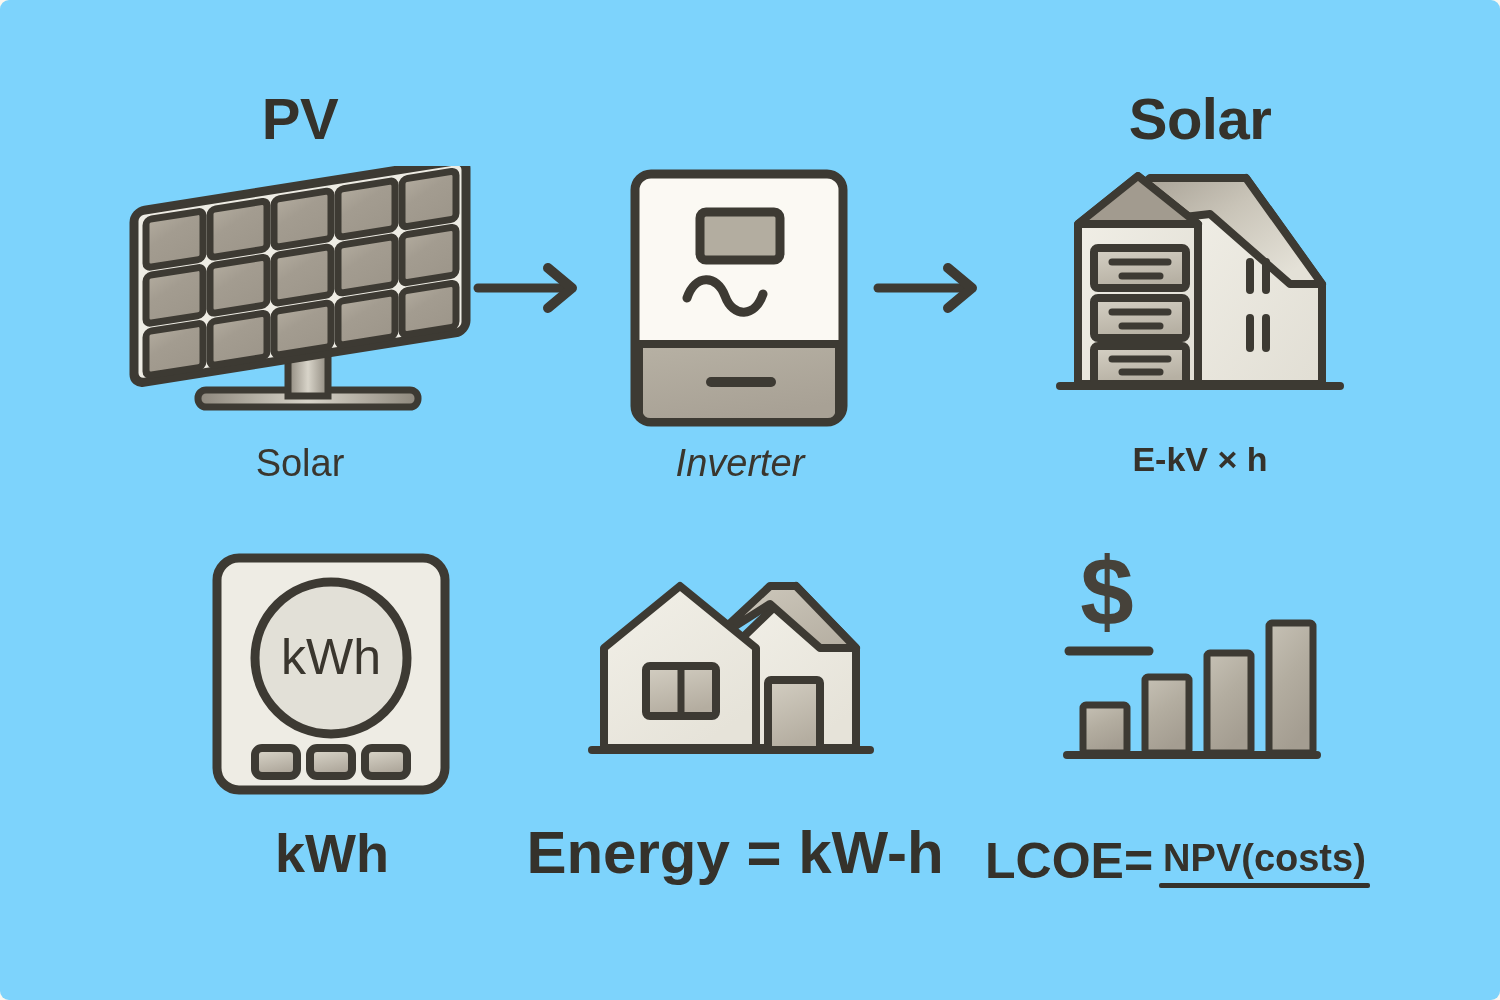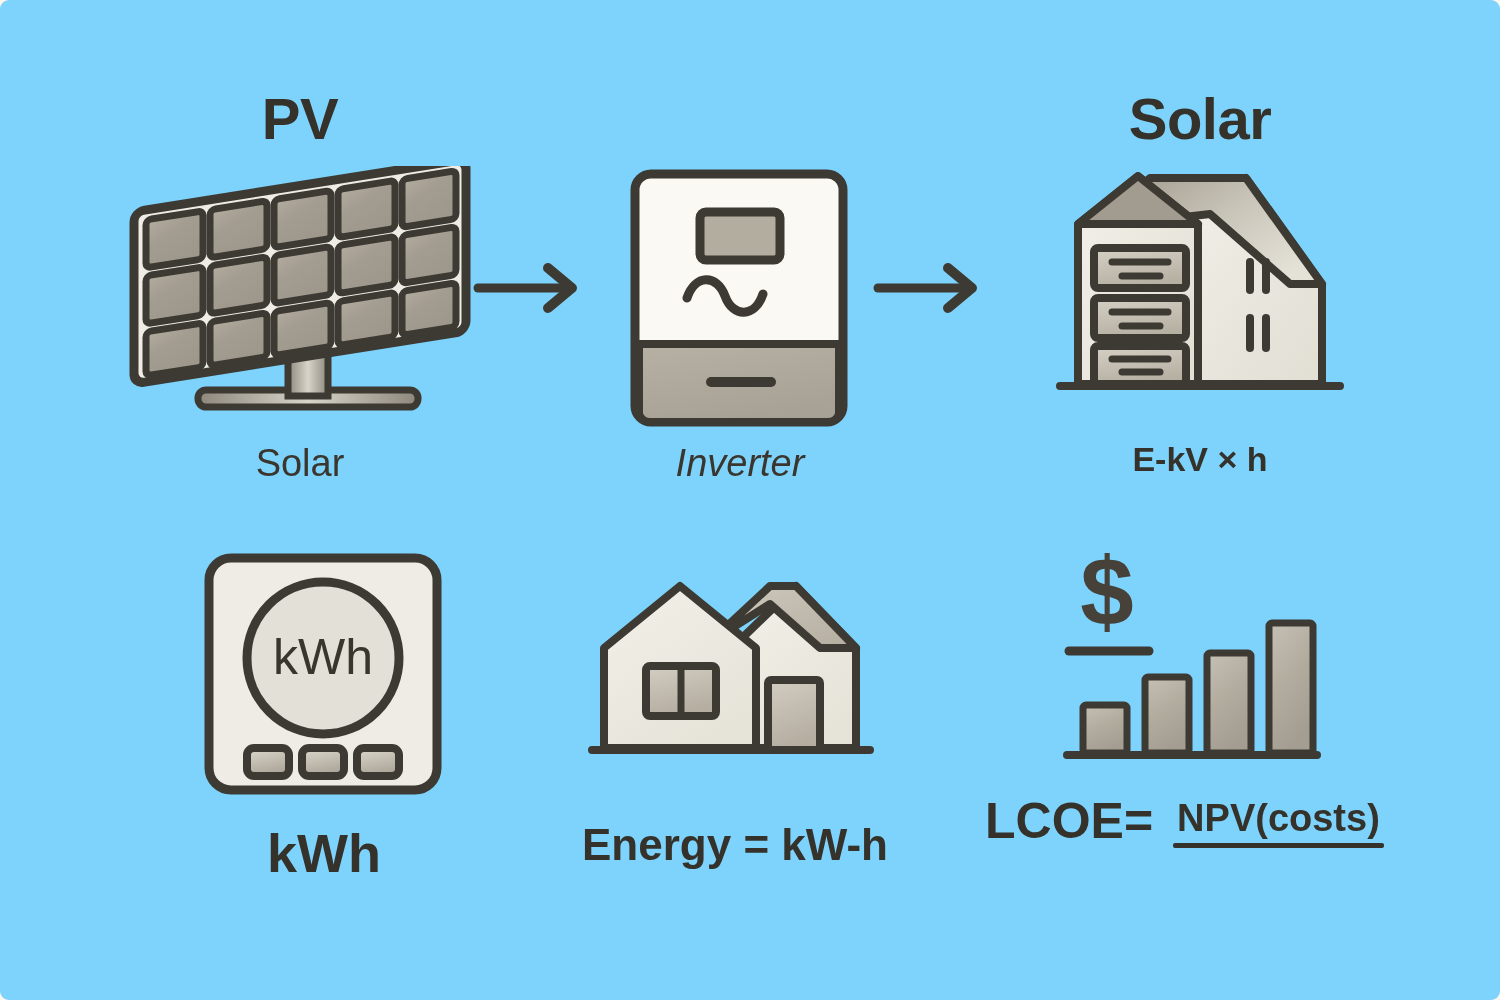--- a/index.html
+++ b/index.html
@@ -56,22 +56,23 @@
     position: relative;
   }
   .arrow {
     position: absolute;
   }
   
   .lcoe-row {
     position: absolute;
     display: flex;
     align-items: center;
-    gap: 20px;
+    gap: 6px;
     white-space: nowrap;
+    margin-top: 40px;
   }
   .lcoe-lhs {
     font-size: 50px;
     font-weight: bold;
     color: #35322b;
     line-height: 1;
   }
   .frac {
     display: flex;
     flex-direction: column;
@@ -230,21 +231,21 @@
           <line x1="200" y1="152" x2="200" y2="182" stroke="#3d3a33" stroke-width="8" stroke-linecap="round"></line>
           <line x1="216" y1="152" x2="216" y2="182" stroke="#3d3a33" stroke-width="8" stroke-linecap="round"></line>
         </g>
 
         <line x1="10" y1="220" x2="290" y2="220" stroke="#3d3a33" stroke-width="8" stroke-linecap="round"></line>
       </svg>
     </div>
     <div class="caption-bold" style="margin-top:16px;">E-kV × h</div>
   </div>
 
-  <div class="cell" style="left:164px; top:550px; width:320px;">
+  <div class="cell" style="left:172px; top:550px; width:320px;">
     <div class="art" style="height:250px;">
       <svg width="250" height="250" viewBox="0 0 250 250">
         <defs>
           <linearGradient id="btng" x1="0" y1="0" x2="0.3" y2="1">
             <stop offset="0" stop-color="#ddd9cd"></stop>
             <stop offset="1" stop-color="#ada69a"></stop>
           </linearGradient>
         </defs>
         <rect x="10" y="8" width="228" height="232" rx="22" fill="#eeece4" stroke="#3d3a33" stroke-width="9"></rect>
         <circle cx="124" cy="108" r="76" fill="#e2e0d7" stroke="#3d3a33" stroke-width="9"></circle>
@@ -282,21 +283,21 @@
         <path d="M34 78 L110 16 L186 78 L186 178 L34 178 Z" fill="url(#hwall)" stroke="#3d3a33" stroke-width="8" stroke-linejoin="round"></path>
 
         <rect x="76" y="96" width="70" height="50" rx="4" fill="url(#hwin)" stroke="#3d3a33" stroke-width="8"></rect>
         <line x1="111" y1="98" x2="111" y2="144" stroke="#3d3a33" stroke-width="7"></line>
 
         <rect x="198" y="110" width="52" height="70" rx="3" fill="url(#hwin)" stroke="#3d3a33" stroke-width="8"></rect>
 
         <line x1="22" y1="180" x2="300" y2="180" stroke="#3d3a33" stroke-width="8" stroke-linecap="round"></line>
       </svg>
     </div>
-    <div class="caption-bold" style="margin-top:38px; font-size:44px;">Energy = kW-h</div>
+    <div class="caption-bold" style="margin-top:38px; font-size:60px;">Energy = kW-h</div>
   </div>
 
   <div class="cell" style="left:1040px; top:545px; width:300px;">
     <div class="art" style="height:230px;">
       <svg width="270" height="230" viewBox="0 0 270 230">
         <defs>
           <linearGradient id="barg" x1="0" y1="0" x2="0.4" y2="1">
             <stop offset="0" stop-color="#c6c1b5"></stop>
             <stop offset="0.5" stop-color="#b3ada0"></stop>
             <stop offset="1" stop-color="#a49d91"></stop>

